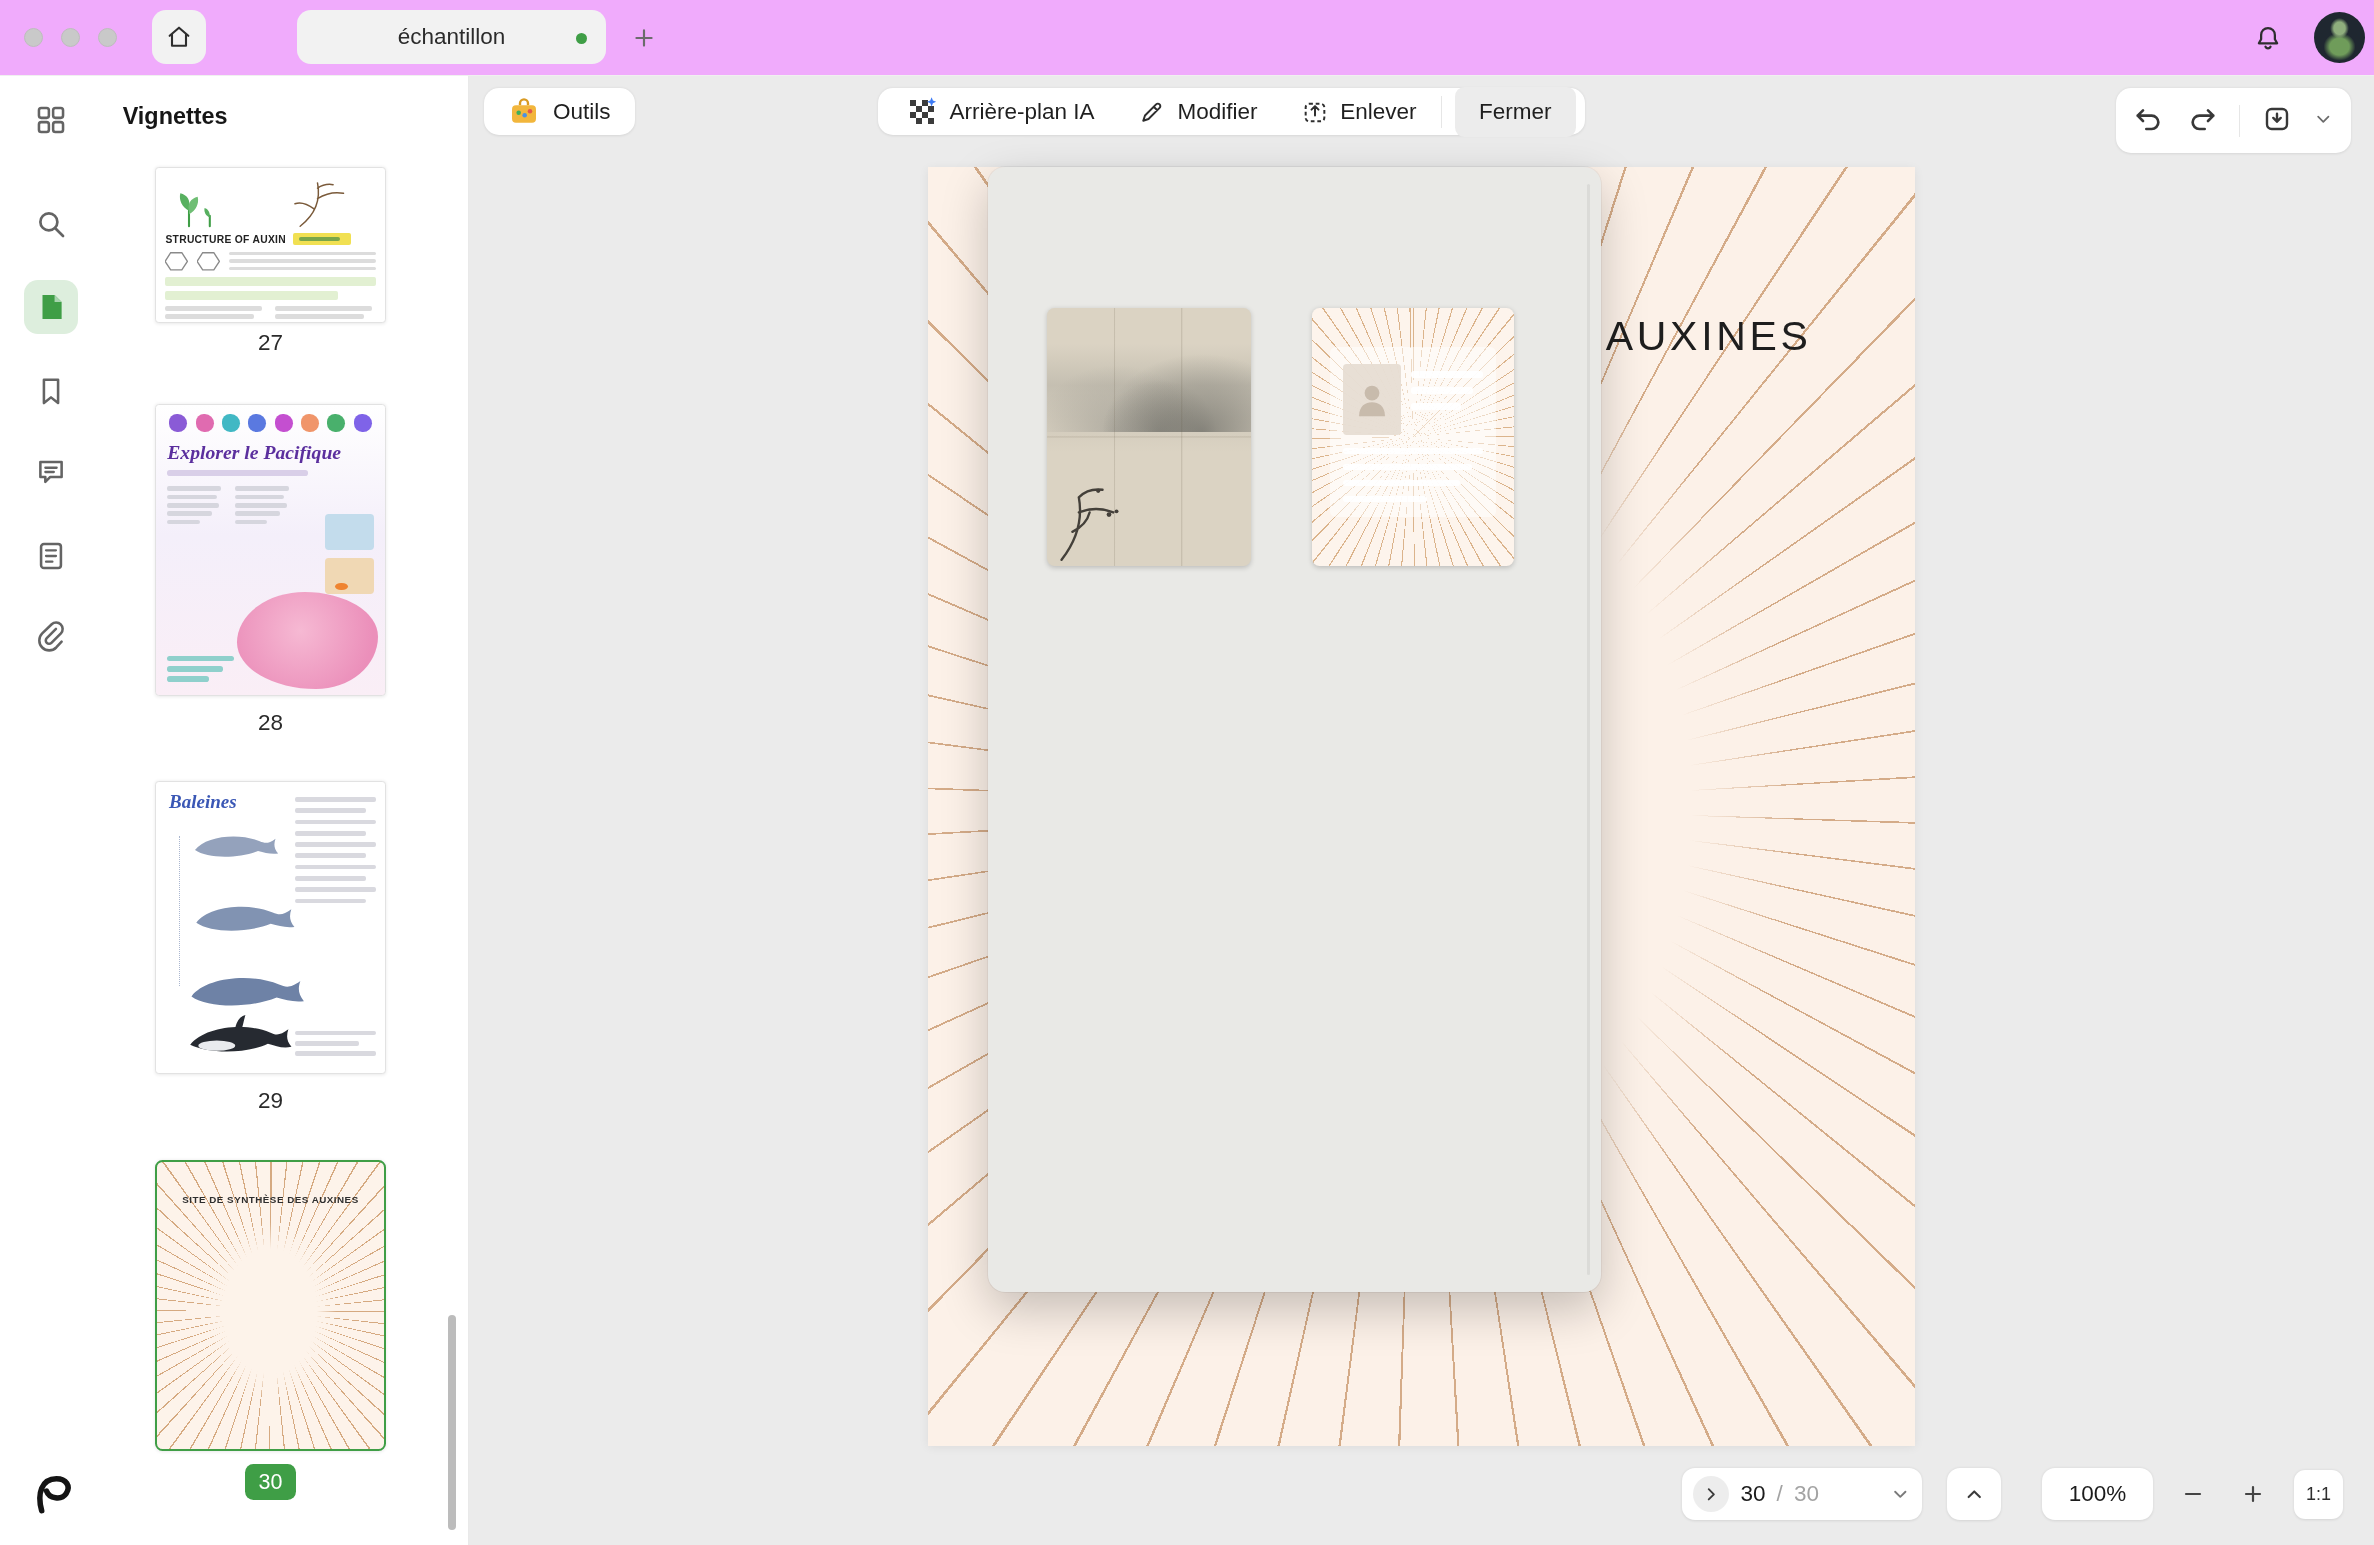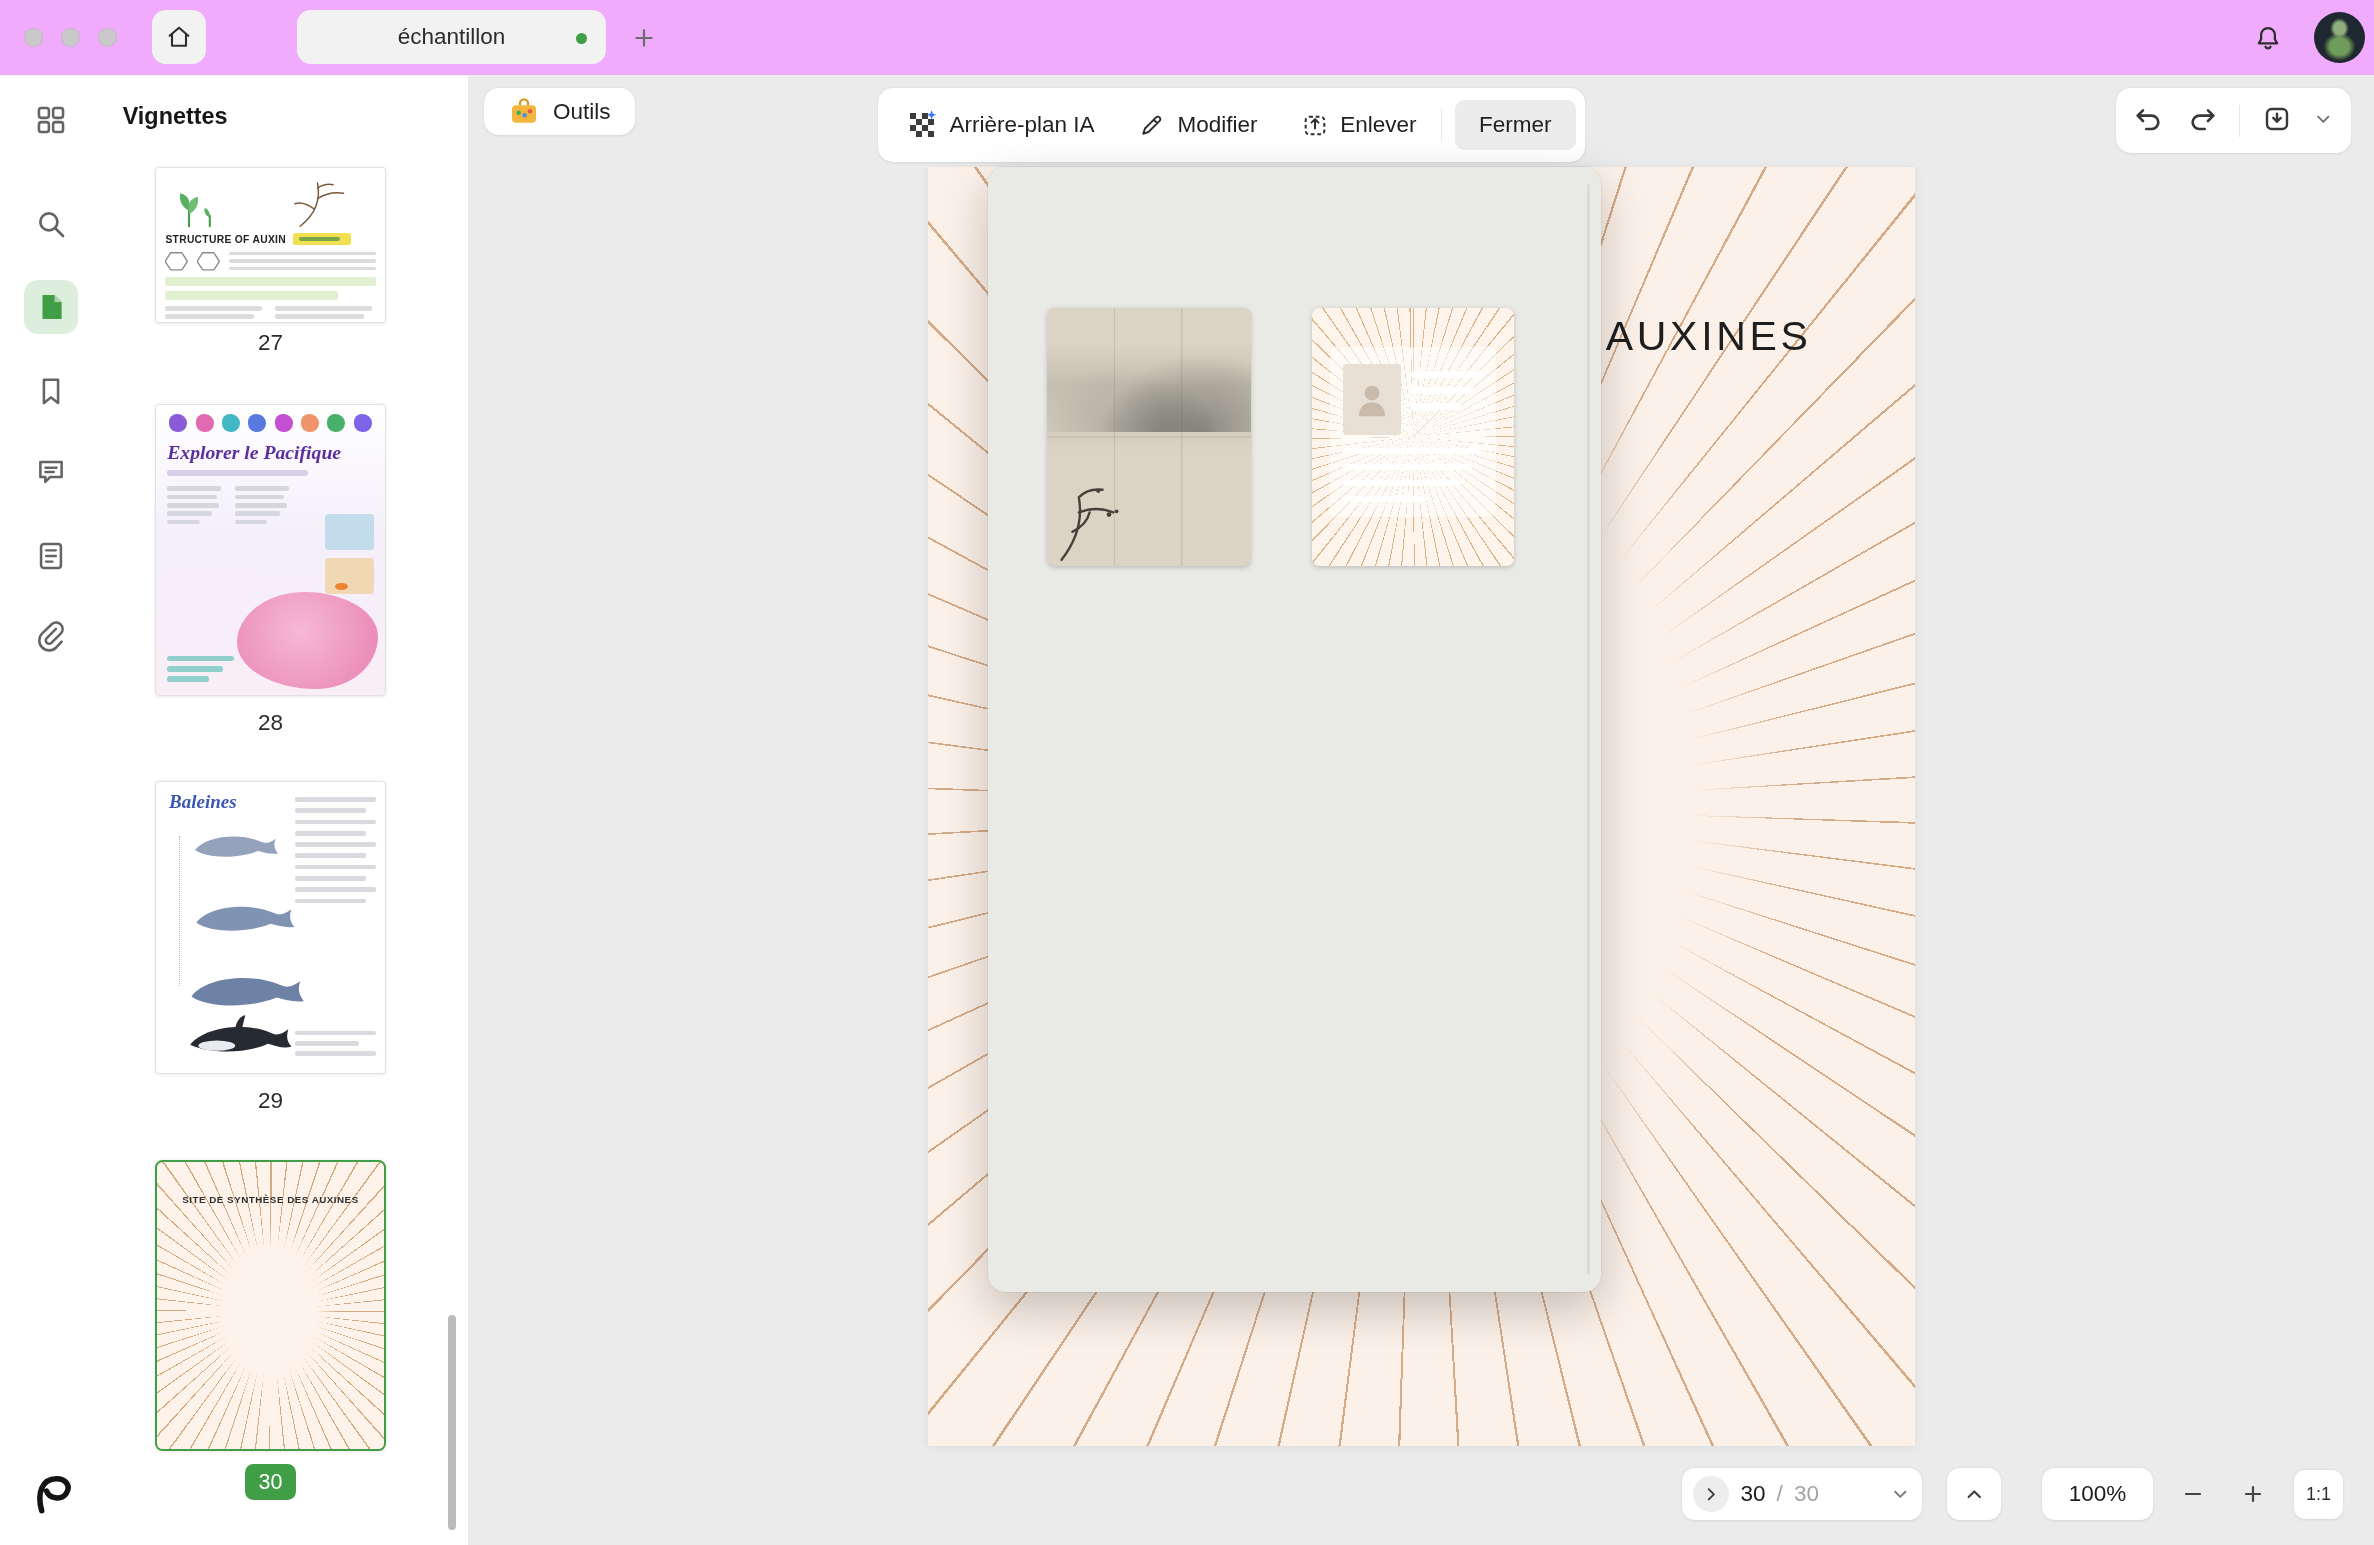--- a/index.html
+++ b/index.html
@@ -114,21 +114,21 @@
     background-image:
       radial-gradient(ellipse 375px 487px at 50% 50%, #fcf1e8 72%, rgba(252,241,232,0) 100%),
       repeating-conic-gradient(from 1.7deg at 50% 50%, rgba(199,148,104,.75) 0deg 0.2deg, rgba(199,148,104,0) 0.2deg 5.3deg);
     background-color:#fcf1e8;
     box-shadow:0 1.9px 9.4px rgba(0,0,0,.07); }
   .page-heading { position:absolute; left:0; right:0; top:146px; text-align:center; font-size:41px; letter-spacing:3.7px; color:#1e1e1e; font-weight:500; white-space:nowrap; }
 
   
   .chip { background:#fff; border-radius:15px; box-shadow:0 0.9px 2.8px rgba(0,0,0,.09); z-index:5; }
   .chip-outils { position:absolute; left:484px; top:88px; height:47px; padding:0 24px; display:flex; align-items:center; gap:13px; font-size:22.5px; color:#1f1f1f; }
-  .toolbar-center { position:absolute; left:878px; top:88px; height:74px; display:flex; align-items:center; padding:0 9.4px; gap:5.6px; }
+  .toolbar-center { position:absolute; left:878px; top:88px; height:47px; display:flex; align-items:center; padding:0 9.4px; gap:5.6px; }
   .tb-btn { display:flex; align-items:center; gap:11.2px; padding:0 19px; height:100%; font-size:22.5px; color:#1f1f1f; }
   .btn-green { height:50px; padding:0 24px; background:#3f9e46; border-radius:9.4px; color:#fff; font-weight:600; display:flex; align-items:center; gap:11.2px; font-size:22.5px; margin:0 13px; box-shadow:0 0 0 2.8px #ffffff, 0 0 0 7.5px #2e6ce6; }
   .btn-fermer { height:50px; padding:0 24px; background:#ececec; border-radius:9.4px; display:flex; align-items:center; font-size:22.5px; color:#1f1f1f; margin-left:7.5px; }
   .vdiv { width:0.9px; height:32px; background:#e6e6e6; }
   .toolbar-right { position:absolute; left:2116px; top:88px; width:235px; height:65px; display:flex; align-items:center; justify-content:space-between; padding:0 17px; }
 
   
   .popover { position:absolute; left:988px; top:167px; width:613px; height:1125px; background:#e9e9e6; border-radius:17px; z-index:10;
     box-shadow:0 17px 47px rgba(0,0,0,.22), 0 0 0 0.9px rgba(0,0,0,.05); }
   .pop-track { position:absolute; right:11.2px; top:17px; bottom:17px; width:2.8px; background:#dbdbd8; border-radius:1.9px; }

